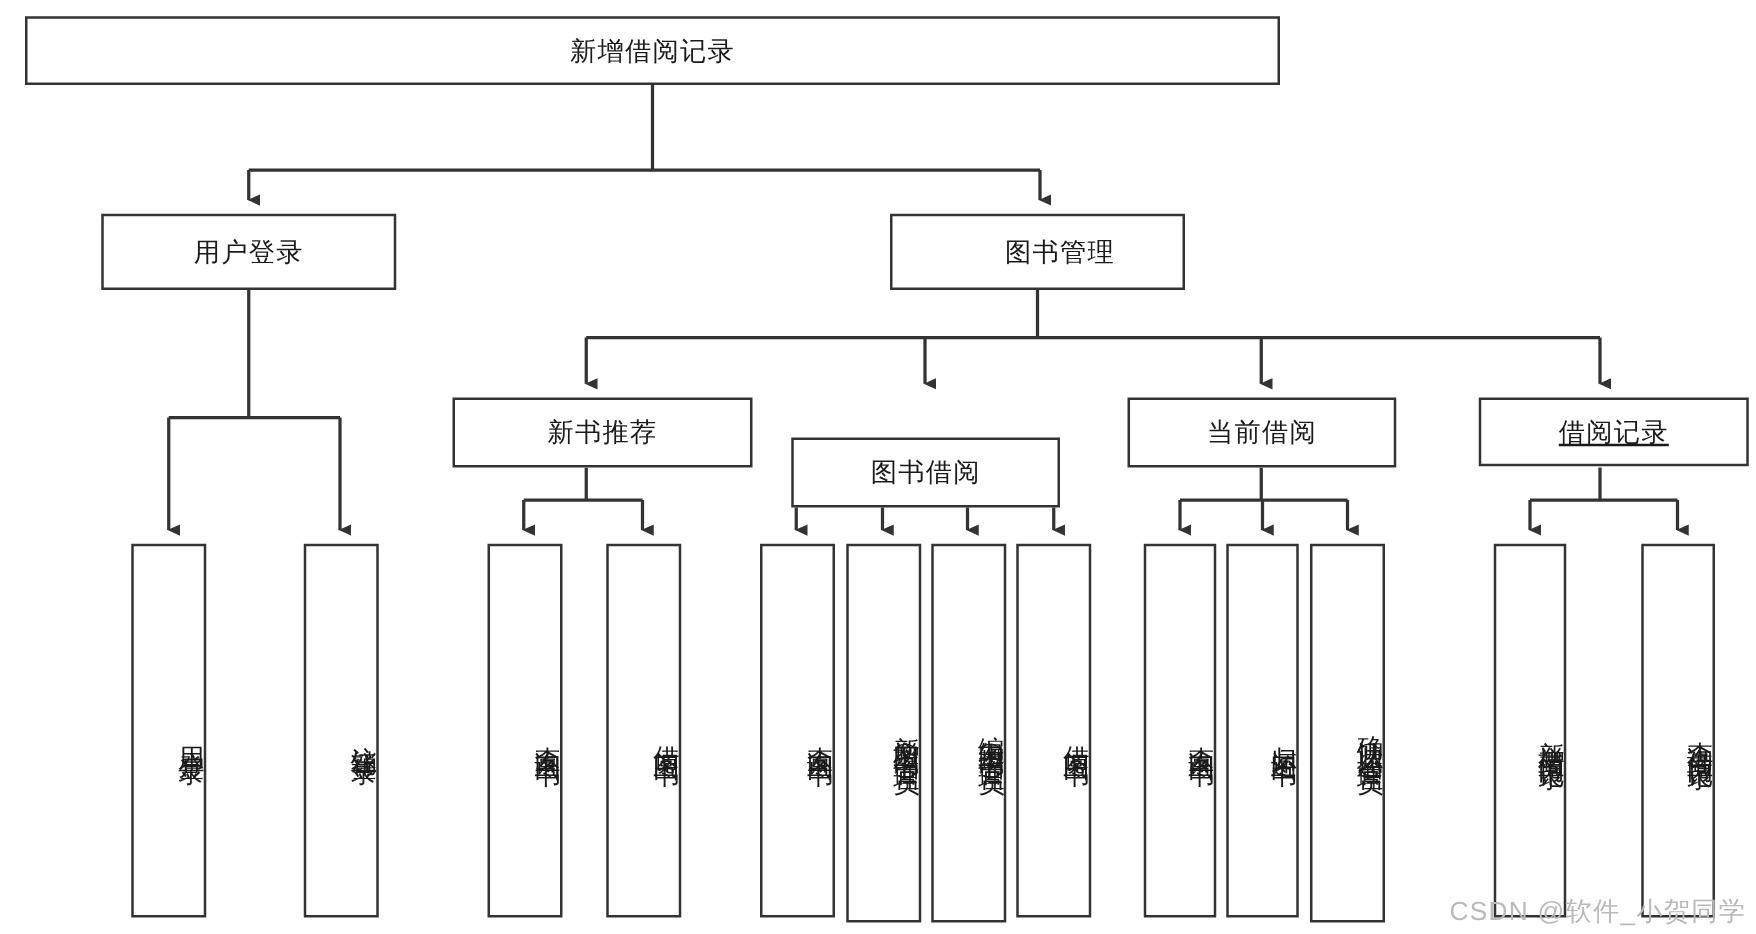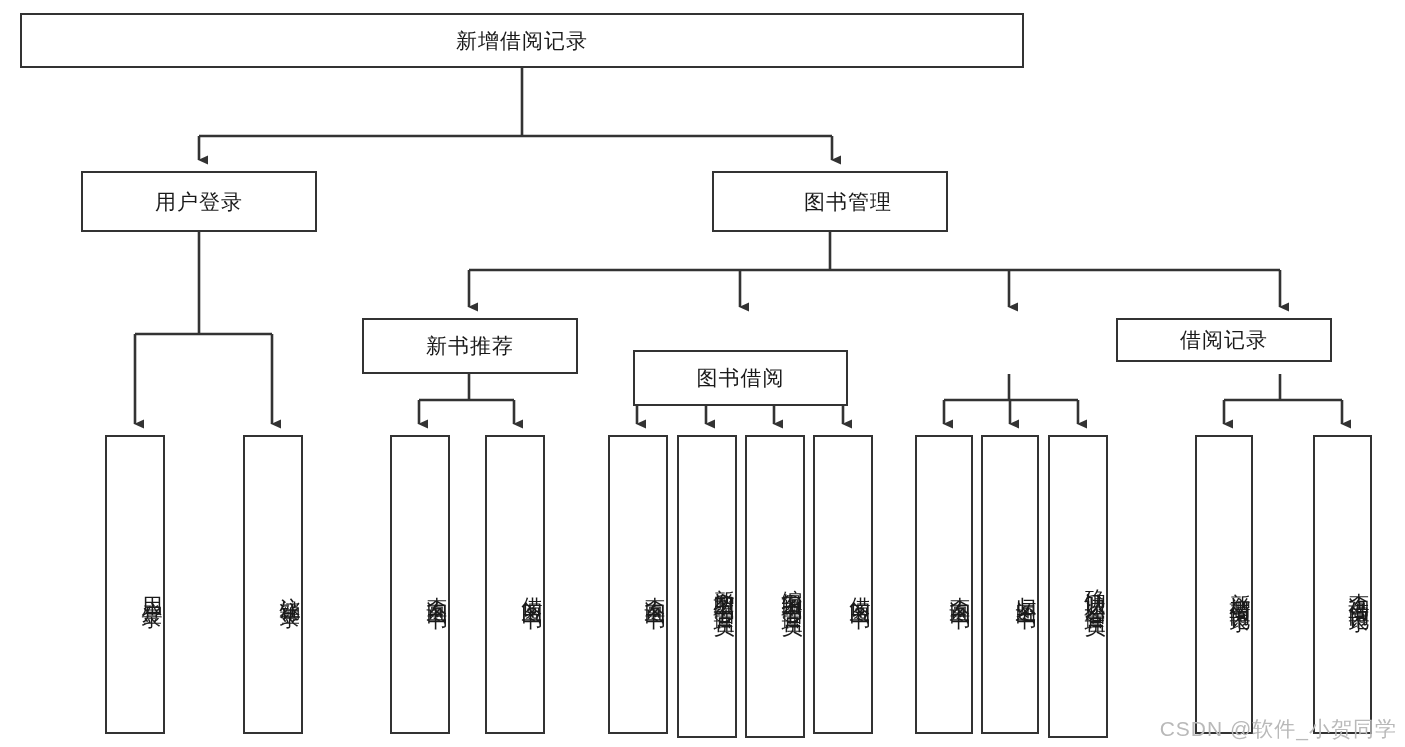--- a/index.html
+++ b/index.html
@@ -127,30 +127,33 @@
   </div>
 
   <div class="node horiz" style="left:81px; top:171px; width:236px; height:61px;">
     <span class="lbl">用户登录</span>
   </div>
 
   <div class="node horiz" style="left:712px; top:171px; width:236px; height:61px;padding-left:36px;">
     <span class="lbl">图书管理</span>
   </div>
 
-  <div class="node horiz" style="left:362px; top:318px; width:216px; height:56px;">
+  <div class="node horiz" style="left:362px; top:318px; width:240px; height:56px;">
     <span class="lbl">新书推荐</span>
   </div>
 
   <div class="node horiz" style="left:633px; top:318px; width:215px; height:56px;margin-top:32px;">
     <span class="lbl">图书借阅</span>
   </div>
 
-
-  <div class="node horiz" style="left:1116px; top:318px; width:216px; height:44px;">
+  <div class="node horiz" style="left:902px; top:318px; width:215px; height:56px;">
+    <span class="lbl">当前借阅</span>
+  </div>
+
+  <div class="node horiz" style="left:1183px; top:318px; width:216px; height:55px;text-decoration:underline;">
     <span class="lbl">借阅记录</span>
   </div>
 
   <div class="node vert" style="left:105px; top:435px; width:60px; height:299px;">
     <span class="lbl">用户登录</span>
   </div>
 
   <div class="node vert" style="left:243px; top:435px; width:60px; height:299px;">
     <span class="lbl">注销登录</span>
   </div>

